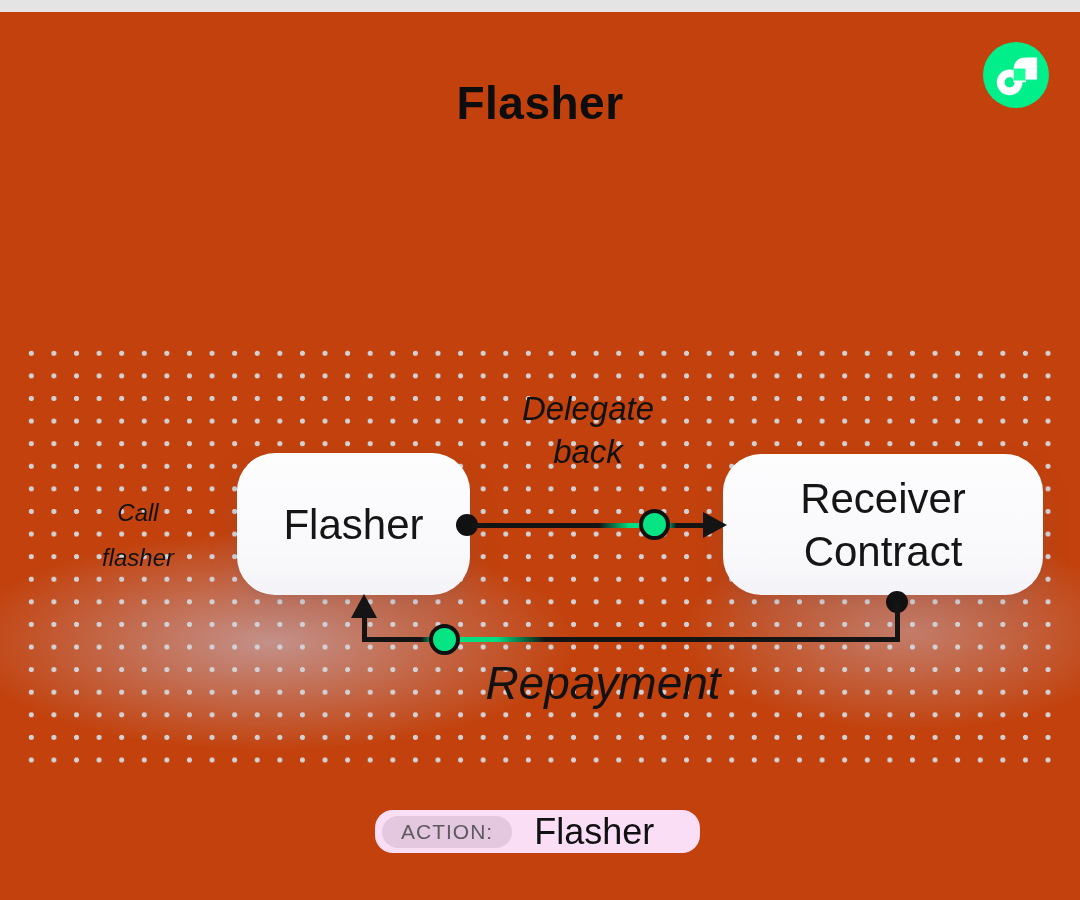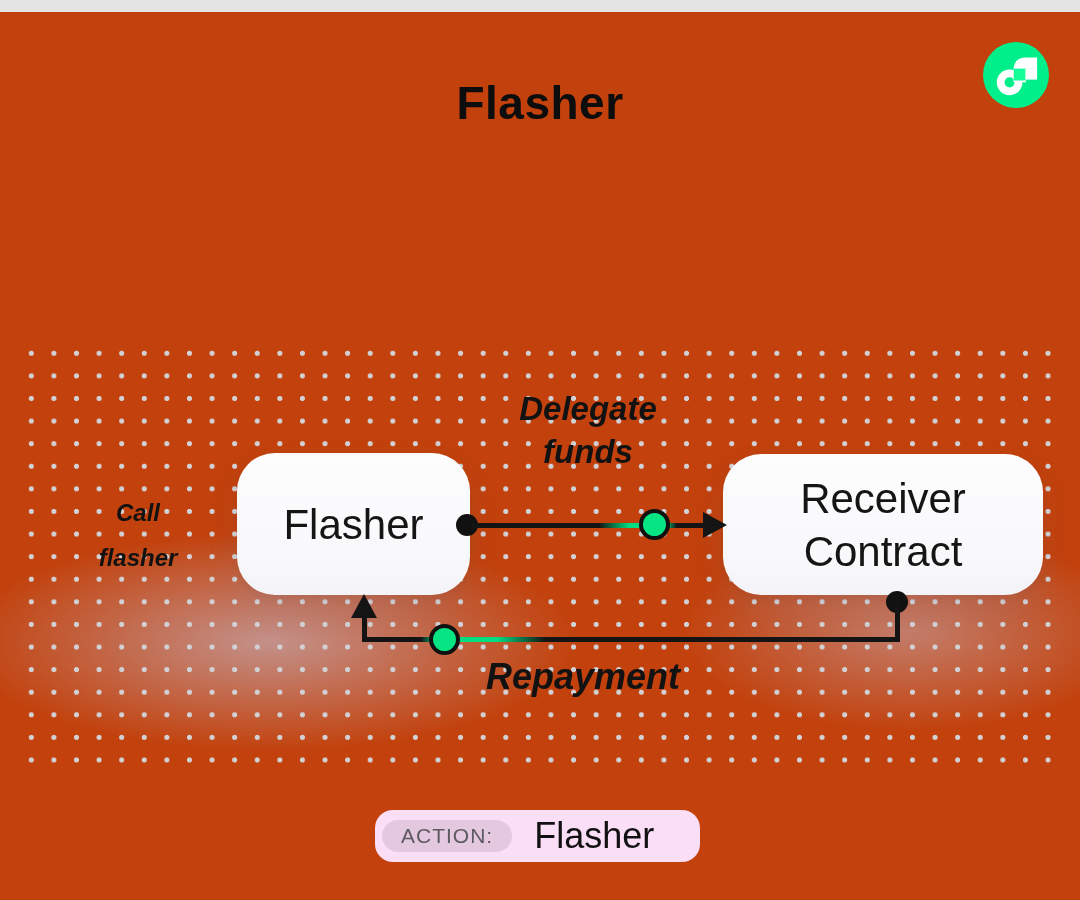--- a/index.html
+++ b/index.html
@@ -46,25 +46,25 @@
     background:linear-gradient(180deg,#FDFDFE 0%,#F8F8FB 80%,#F3F3F8 100%);
     border-radius:38px;
     box-shadow:0 14px 30px rgba(110,110,145,0.14), 0 3px 8px rgba(0,0,0,0.04);
     display:flex;align-items:center;justify-content:center;
     font-size:42px;color:#151515;text-align:center;line-height:53px;
   }
   #node-flasher{left:237px;top:441px;width:233px;height:142px;}
   #node-receiver{left:723px;top:442px;width:320px;height:141px;}
   
   .annot{
-    position:absolute;font-style:italic;text-align:center;color:#121212;font-weight:bold;
+    position:absolute;font-style:italic;text-align:center;color:#121212;
   }
   #call-flasher{left:38px;top:478px;width:200px;font-size:24px;line-height:45px;}
   #delegate-funds{left:478px;top:375px;width:220px;font-size:33px;line-height:43px;}
-  #repayment{left:458px;top:644px;width:250px;font-size:36px;}
+  #repayment{left:478px;top:644px;width:250px;font-size:46px;}
   
   .h-line,.v-line{position:absolute;background:#141414;}
   #delegate-line{
     left:472px;top:510.5px;width:235px;height:5px;
     background:linear-gradient(90deg,#141414 0%,#141414 54%,#00DF82 67%,#00DF82 82%,#141414 87%,#141414 100%);
   }
   #repay-line-h{
     left:361.5px;top:625px;width:538px;height:5px;
     background:linear-gradient(90deg,#141414 0%,#141414 11%,#00DF82 14%,#00DF82 25%,#141414 34%,#141414 100%);
   }
@@ -86,21 +86,21 @@
     border-left:24px solid #141414;border-top:13px solid transparent;border-bottom:13px solid transparent;
   }
   #delegate-arrowhead{left:703px;top:500px;}
   .arrowhead-up{
     position:absolute;width:0;height:0;
     border-bottom:24px solid #141414;border-left:13px solid transparent;border-right:13px solid transparent;
   }
   #repay-arrowhead{left:351px;top:582px;}
   
   #action-badge{
-    position:absolute;left:375px;top:798px;width:325px;height:52px;
+    position:absolute;left:375px;top:798px;width:325px;height:43px;
     background:#FADEF6;border-radius:18px;
     display:flex;align-items:center;
   }
   #action-label-pill{
     margin-left:7px;height:32px;padding:0 19px;border-radius:16px;
     background:#E3C8DF;display:flex;align-items:center;
     font-size:21px;letter-spacing:1px;color:#5E5A60;font-weight:400;
   }
   #action-value{margin-left:22px;font-size:36px;color:#111111;}
 </style>
@@ -137,21 +137,21 @@
       <span>Contract</span>
     </span>
   </div>
 
   <div class="annot" id="call-flasher">
     <span>Call</span><br>
     <span>flasher</span>
   </div>
   <div class="annot" id="delegate-funds">
     <span>Delegate</span><br>
-    <span>funds</span>
+    <span>back</span>
   </div>
   <div class="annot" id="repayment">Repayment</div>
 
   <div class="dot" id="start-dot"></div>
   <div class="h-line" id="delegate-line"></div>
   <div class="arrowhead-right" id="delegate-arrowhead"></div>
   <div class="token" id="delegate-token"></div>
 
   <div class="dot" id="end-dot"></div>
   <div class="v-line" id="repay-line-v-right"></div>

